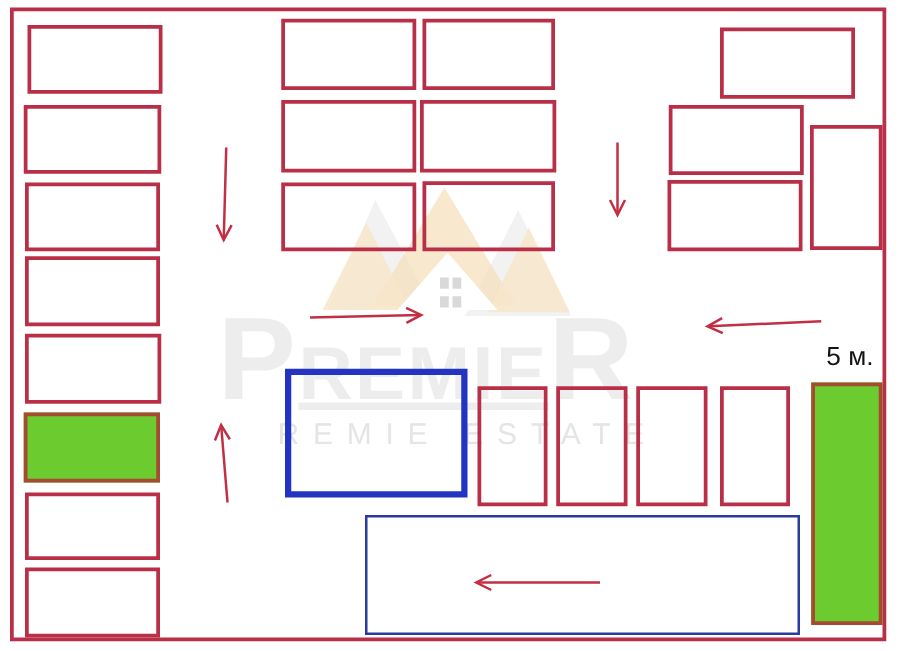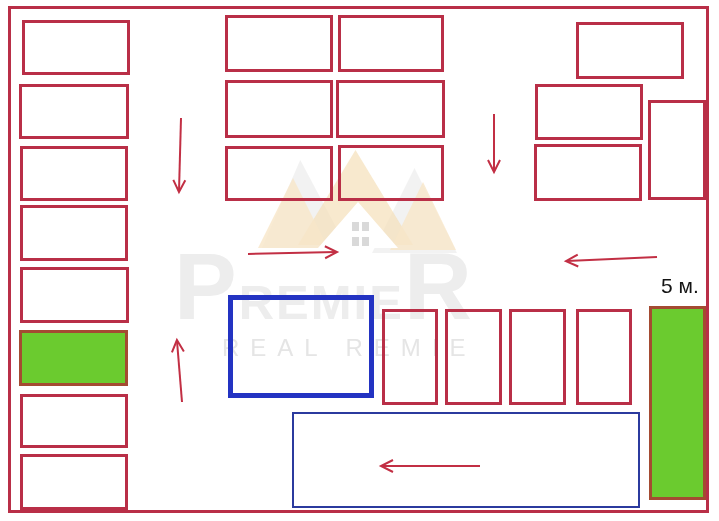--- a/index.html
+++ b/index.html
@@ -8,21 +8,21 @@
     font-family:"Liberation Sans",sans-serif;
   }
   
   .wm-tri{position:absolute;}
   .wm-brand{
     position:absolute;left:174px;top:240px;white-space:nowrap;
     color:#ededed;font-weight:bold;letter-spacing:2px;line-height:1;
     user-select:none;
   }
   .wm-brand .big{font-size:94px;}
-  .wm-brand .mid{font-size:49px;}
+  .wm-brand .mid{font-size:60px;text-decoration:underline;}
   .wm-sub{
     position:absolute;left:222px;top:336px;white-space:nowrap;
     color:#e5e5e5;font-size:24px;letter-spacing:11px;line-height:1;user-select:none;
   }
   .wm-window{position:absolute;width:7px;height:9px;background:#d9d9d9;}
   
   .rect{position:absolute;box-sizing:border-box;}
   .rect.red{border:3px solid #b92f47;}
   .rect.green{border:3px solid #a44b32;background:#6bcb2f;}
   .rect.blue-thick{border:5px solid #2333c2;}
@@ -50,21 +50,21 @@
       <div class="wm-tri" style="left:298px;top:150px;width:115px;height:95px;background:#f5ddb4;opacity:.65;clip-path:polygon(50% 0,0 100%,100% 100%);"></div>
       <div class="wm-tri" style="left:258px;top:178px;width:70px;height:70px;background:#f8e6c8;opacity:.8;clip-path:polygon(50% 0,0 100%,100% 100%);"></div>
       <div class="wm-tri" style="left:390px;top:182px;width:66px;height:68px;background:#f8e6c8;opacity:.8;clip-path:polygon(50% 0,0 100%,100% 100%);"></div>
       <div class="wm-tri" style="left:318px;top:202px;width:80px;height:46px;background:#ffffff;clip-path:polygon(50% 0,0 100%,100% 100%);"></div>
       <div class="wm-window" style="left:352px;top:222px;"></div>
       <div class="wm-window" style="left:362px;top:222px;"></div>
       <div class="wm-window" style="left:352px;top:237px;"></div>
       <div class="wm-window" style="left:362px;top:237px;"></div>
     </div>
     <div class="wm-brand"><span class="big">P</span><span class="mid">REMIE</span><span class="big">R</span></div>
-    <div class="wm-sub">REAL REMIE</div>
+    <div class="wm-sub">REMIE ESTATE</div>
   </div>
 
   <div id="outer-boundary"></div>
 
   <div id="shapes-layer">
       <div class="rect red" style="left: 22px; top: 20px; width: 108px; height: 55px;"></div>
       <div class="rect red" style="left: 19px; top: 84px; width: 110px; height: 55px;"></div>
       <div class="rect red" style="left: 20px; top: 146px; width: 108px; height: 55px;"></div>
       <div class="rect red" style="left: 20px; top: 205px; width: 108px; height: 56px;"></div>
       <div class="rect red" style="left: 20px; top: 267px; width: 109px; height: 56px;"></div>

